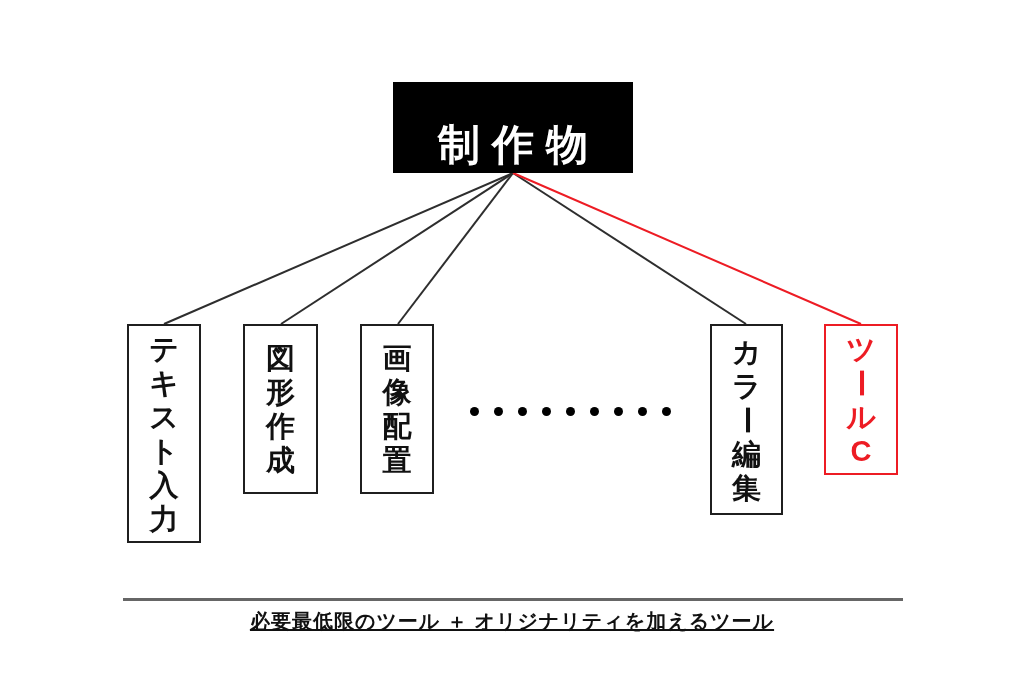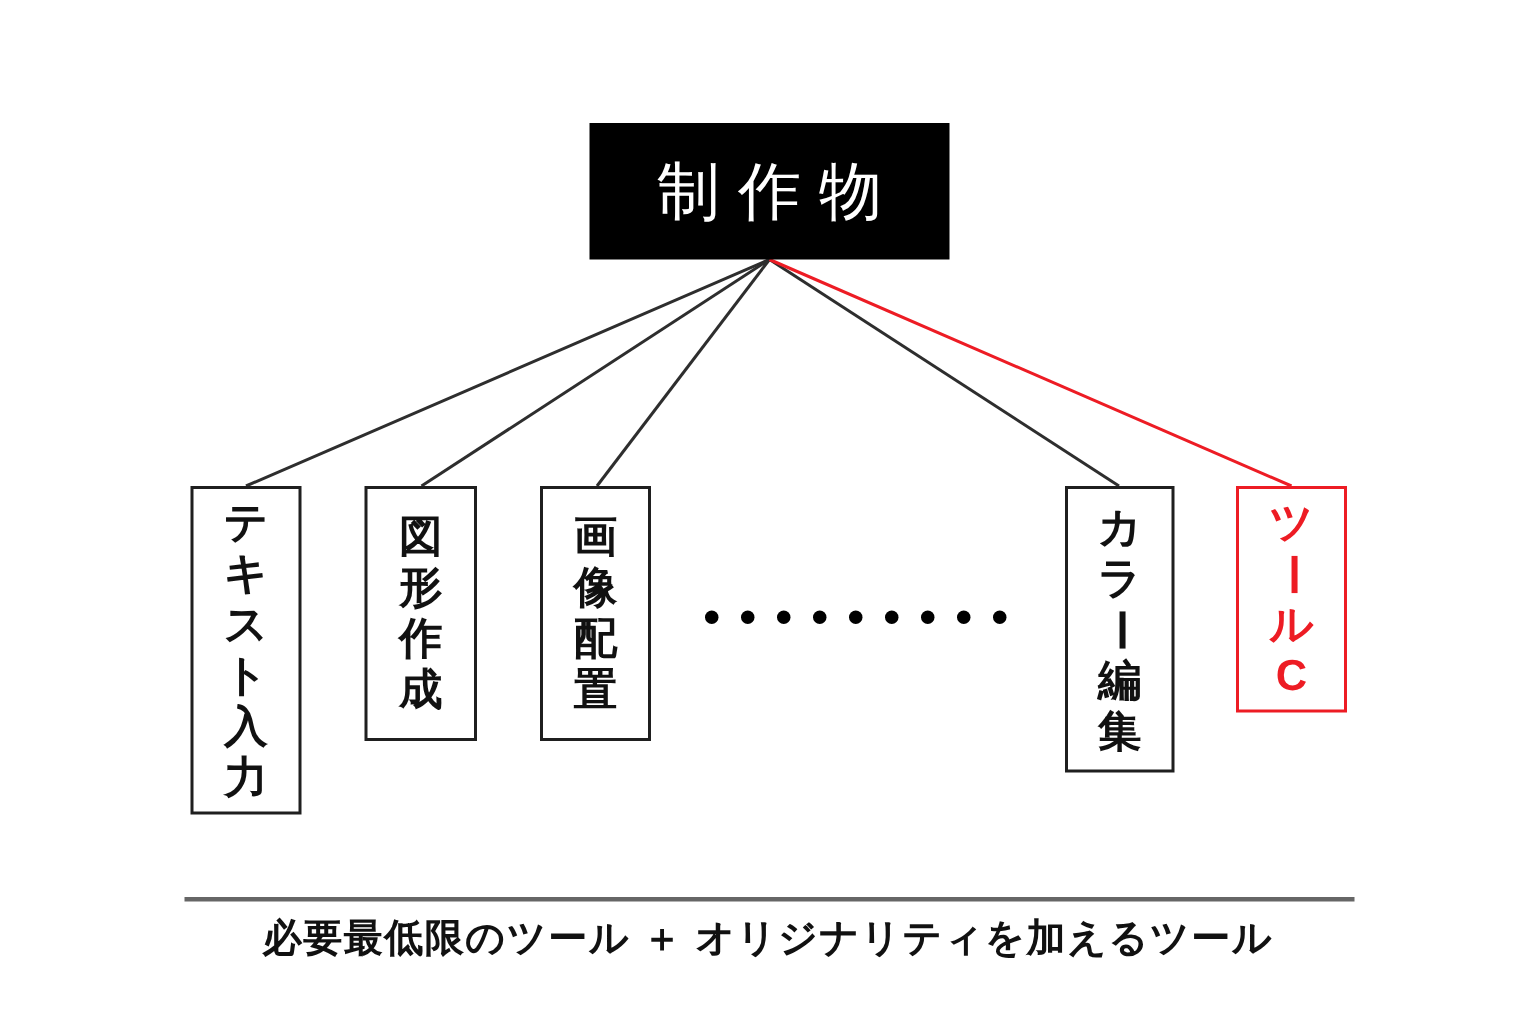--- a/index.html
+++ b/index.html
@@ -21,24 +21,24 @@
     width: 1024px; height: 683px;
     pointer-events: none;
   }
   .root-node {
     position: absolute;
     left: 393px; top: 82px;
     width: 240px; height: 91px;
     background: #000000;
     color: #ffffff;
     display: flex;
-    align-items: center;
+    align-items: flex-end;
     justify-content: center;
     font-size: 42px;
-    font-weight: 400;
+    font-weight: 700;
     letter-spacing: 12px;
     text-indent: 12px;
     z-index: 2;
   }
   .node {
     position: absolute;
     box-sizing: border-box;
     border: 2px solid #1f1f1f;
     background: #ffffff;
     display: flex;
@@ -83,24 +83,25 @@
     position: absolute;
     left: 123px; top: 598px;
     width: 780px; height: 3px;
     background: #666666;
   }
   .caption-text {
     position: absolute;
     left: 0; top: 608px;
     width: 1024px;
     text-align: center;
-    font-size: 26px;
+    font-size: 20px;
     font-weight: 700;
     letter-spacing: 1px;
     color: #111111;
+    text-decoration: underline;
   }
 </style>
 </head>
 <body>
 
 <div class="canvas">
 
   <svg class="connectors" viewBox="0 0 1024 683">
     <line x1="513" y1="173" x2="164" y2="324" stroke-width="2" stroke="#2e2e2e"></line>
     <line x1="513" y1="173" x2="281" y2="324" stroke-width="2" stroke="#2e2e2e"></line>

